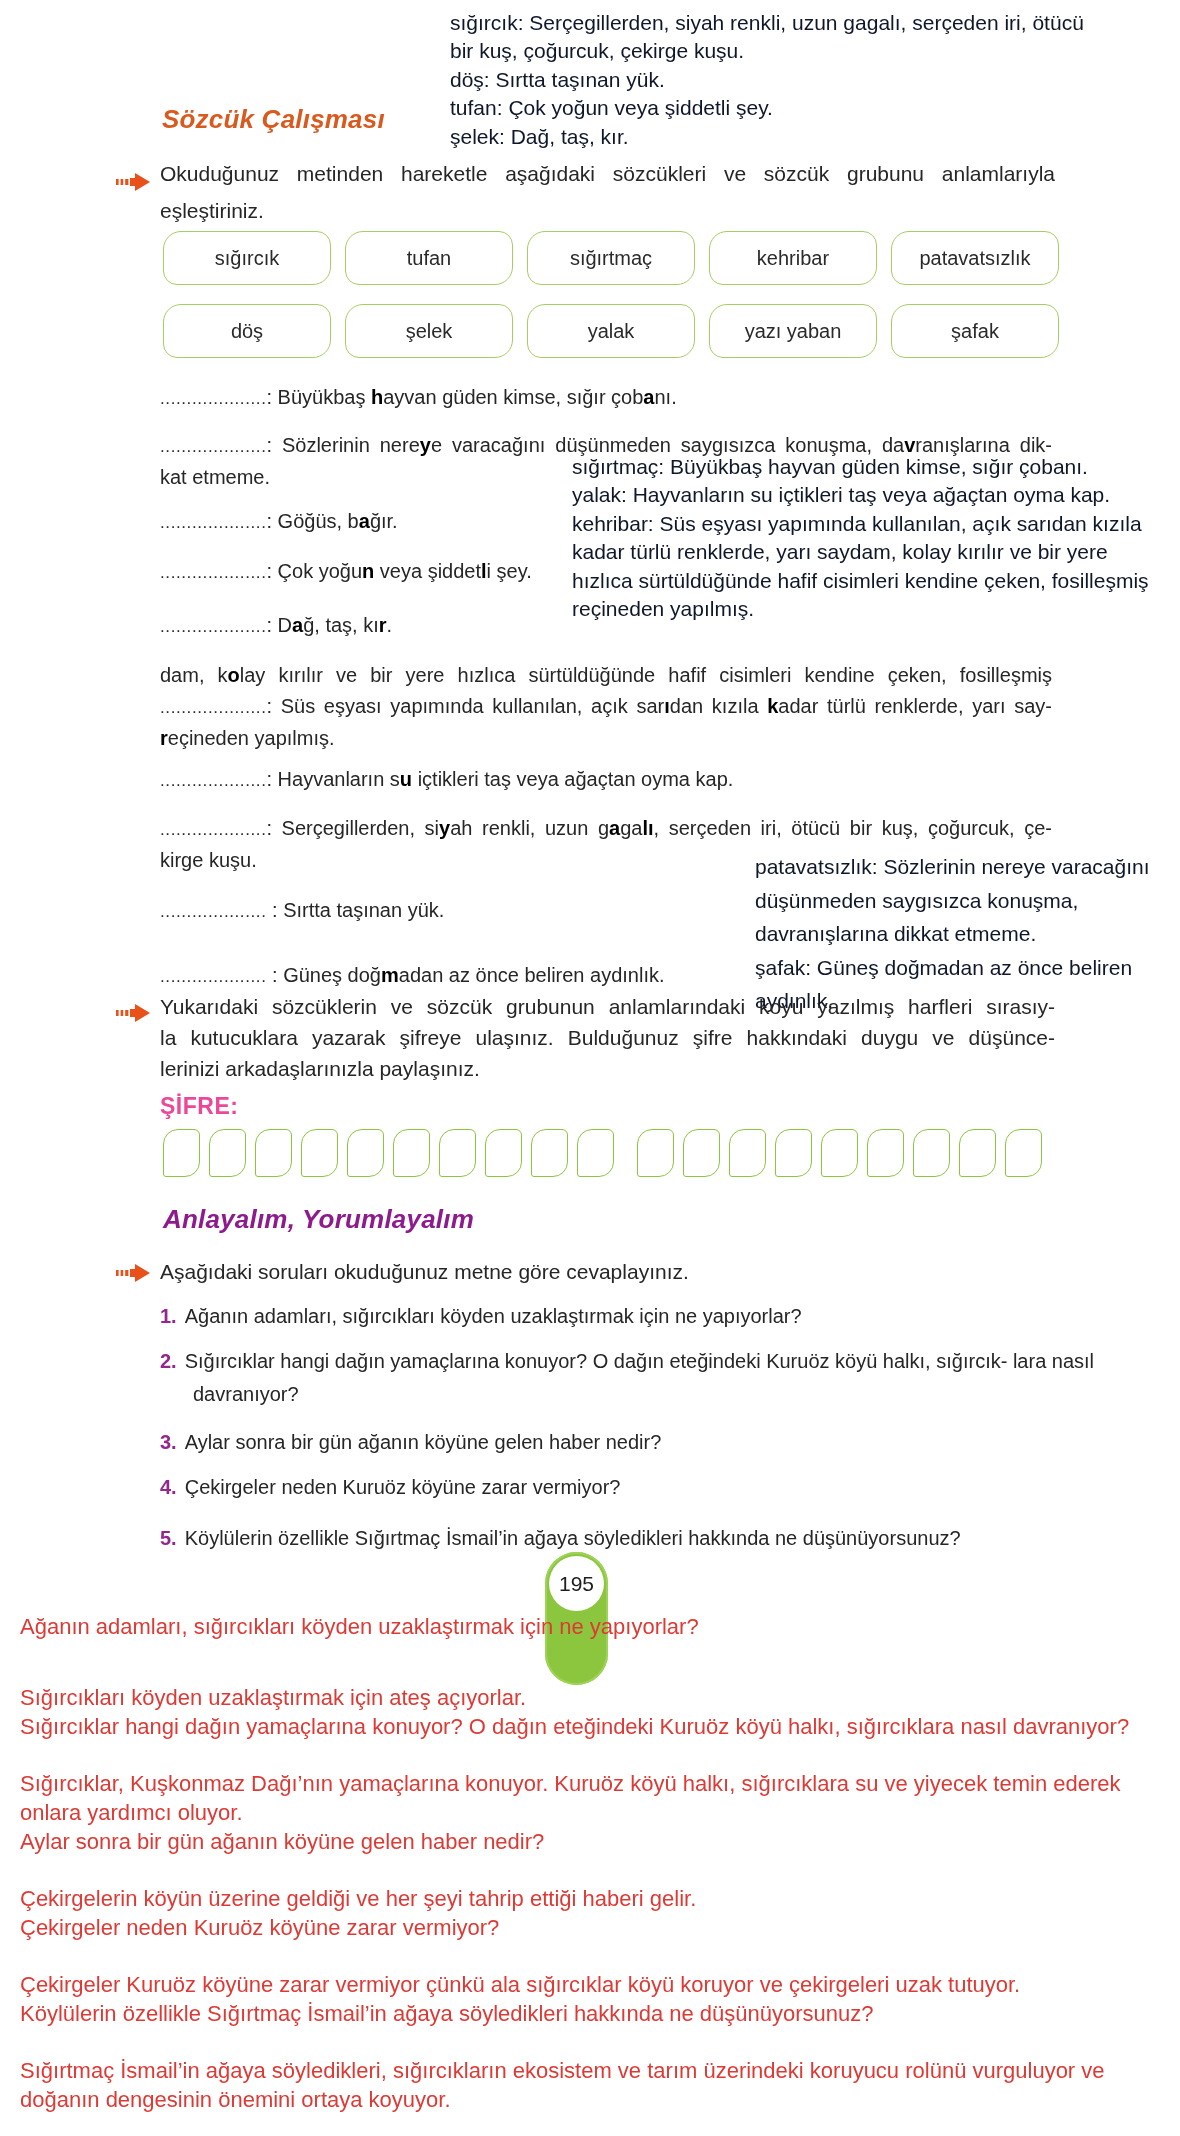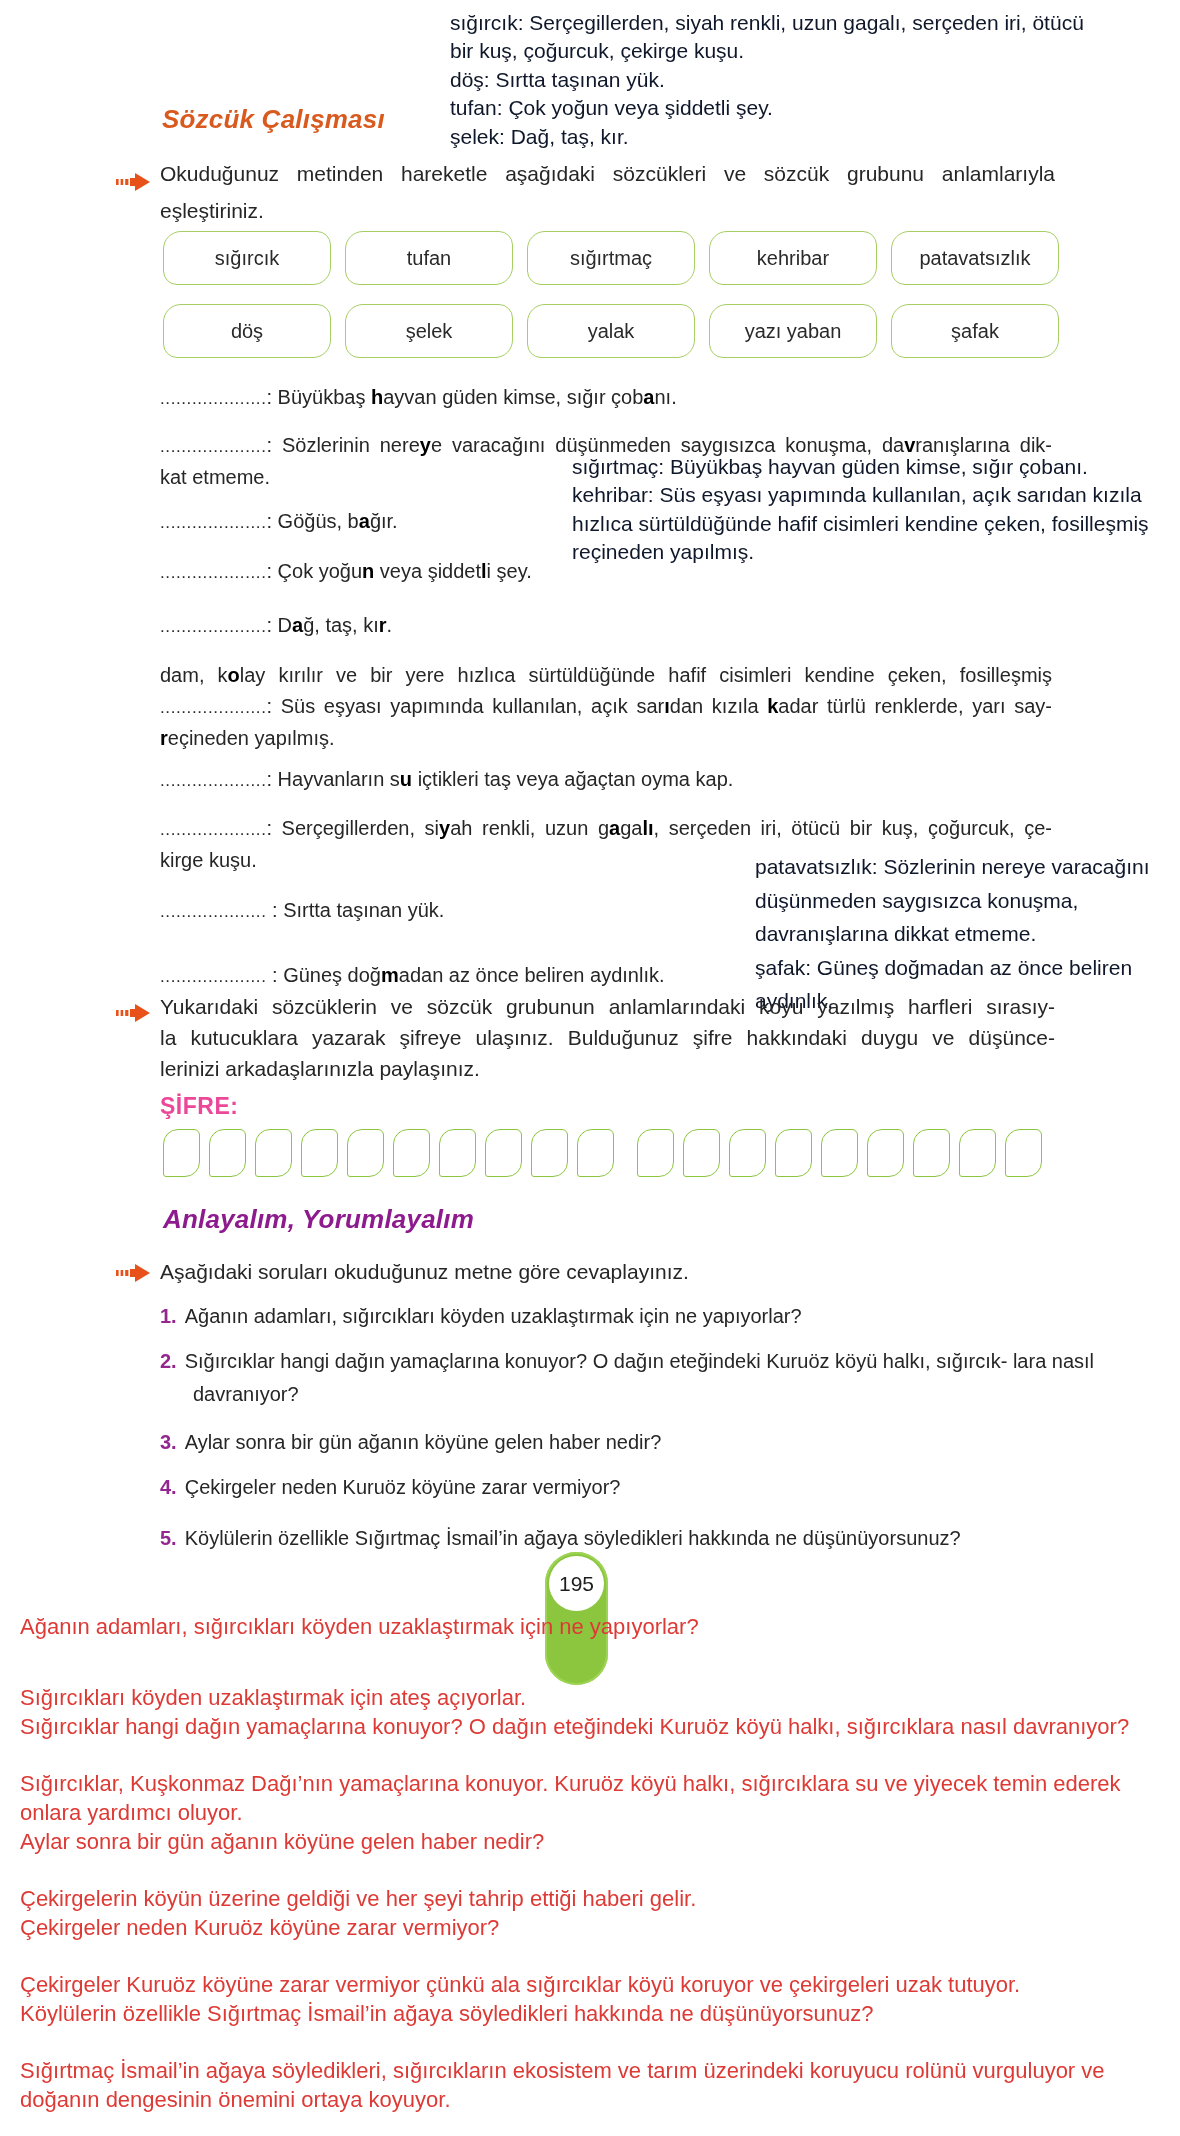--- a/index.html
+++ b/index.html
@@ -149,21 +149,23 @@
     <div class="abs definition" style="left: 160px; top: 895px;">
       <div class="ln"><span class="dots">....................</span> : Sırtta taşınan yük.</div>
     </div>
     <div class="abs definition" style="left: 160px; top: 960px;">
       <div class="ln"><span class="dots">....................</span> : Güneş doğ<b>m</b>adan az önce beliren aydınlık.</div>
     </div>
   </div>
 
 <div id="middle-annotation" class="abs red-note" style="left:572px;top:453px;">
     <div class="ln">sığırtmaç: Büyükbaş hayvan güden kimse, sığır çobanı.</div>
+    <div class="ln">yalak: Hayvanların su içtikleri taş veya ağaçtan oyma kap.</div>
     <div class="ln">kehribar: Süs eşyası yapımında kullanılan, açık sarıdan kızıla</div>
+    <div class="ln">kadar türlü renklerde, yarı saydam, kolay kırılır ve bir yere</div>
     <div class="ln">hızlıca sürtüldüğünde hafif cisimleri kendine çeken, fosilleşmiş</div>
     <div class="ln">reçineden yapılmış.</div>
   </div>
 
 <div id="right-annotation" class="abs red-note" style="left:755px;top:850px;">
     <div class="ln">patavatsızlık: Sözlerinin nereye varacağını</div>
     <div class="ln">düşünmeden saygısızca konuşma,</div>
     <div class="ln">davranışlarına dikkat etmeme.</div>
     <div class="ln">şafak: Güneş doğmadan az önce beliren</div>
     <div class="ln">aydınlık.</div>

